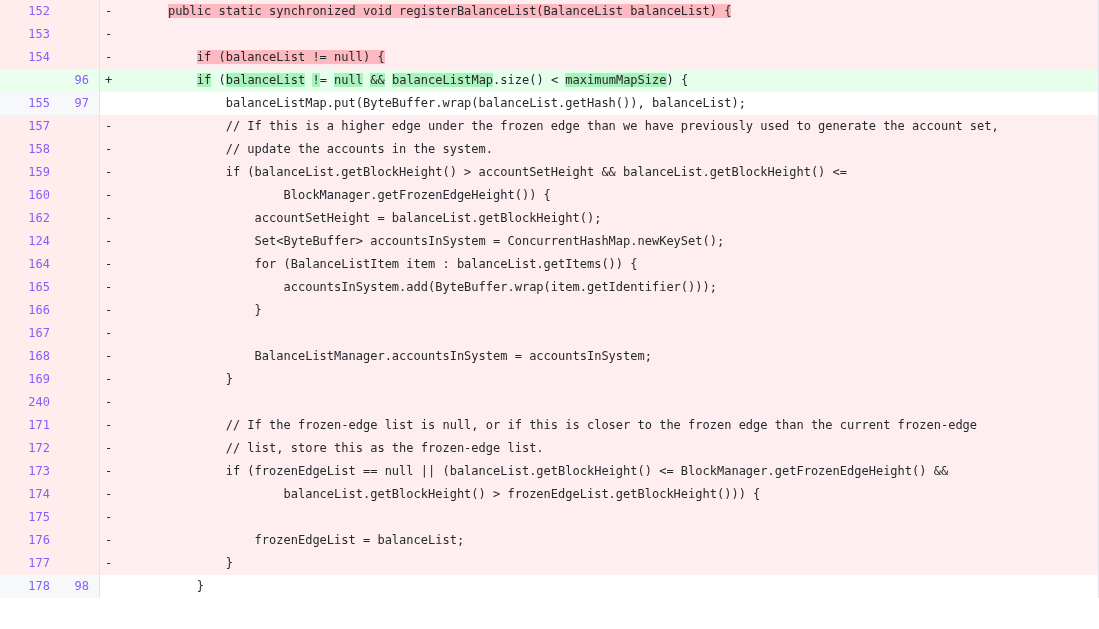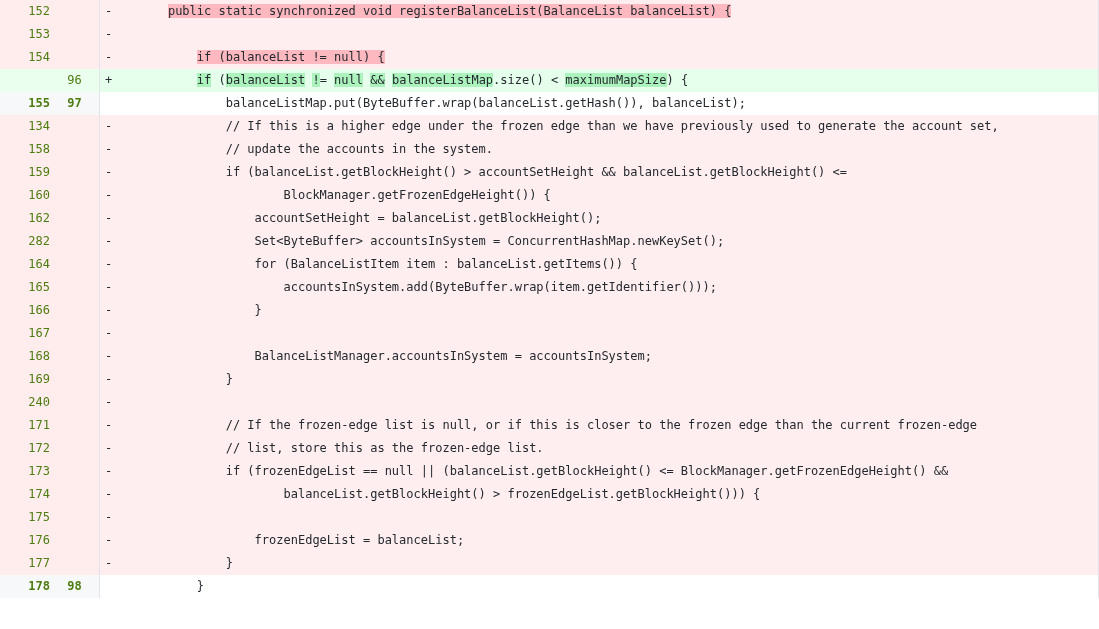--- a/index.html
+++ b/index.html
@@ -25,28 +25,28 @@
     line-height:23px;
     font-size:12px;
     font-family:"DejaVu Sans Mono","Liberation Mono",monospace;
   }
   
   .ln{
     width:40px;
     min-width:40px;
     text-align:right;
     padding-right:10px;
-    color:#4d7c0f;
+    color:#8b5cf6;
     background:#f6f8fa;
     font-size:12px;
     user-select:none;
     white-space:nowrap;
   }
   .ln-old{width:50px;min-width:50px;}
-  .ln-new{width:29px;min-width:29px;border-right:1px solid #e1e4e8;text-align:center;}
+  .ln-new{width:29px;min-width:29px;border-right:1px solid #e1e4e8;}
   
   .code{
     position:relative;
     padding-left:5px;
     white-space:pre;
     overflow:hidden;
     border-right:1px solid #e1e4e8;
   }
   .marker{
     display:inline-block;
@@ -54,21 +54,21 @@
     color:#24292e;
     user-select:none;
   }
   .code-text{display:inline;}
   
   .r-del .code{background:#ffeef0;}
   .r-add .code{background:#e6ffed;margin-top:41px;}
   .r-ctx .code{background:#ffffff;}
   .r-del .ln,.r-del .ln-old,.r-del .ln-new{background:#ffecec;}
   .r-add .ln,.r-add .ln-old,.r-add .ln-new{background:#eaffee;}
-  .r-ctx .ln{background:#f6f8fa;font-weight:bold;}
+  .r-ctx .ln{background:#f6f8fa;}
   .r-del .marker{color:#24292e;}
   .r-add .marker{color:#24292e;}
   
   .r-del .hl{background:#fdb8c0;}
   .r-add .hl{background:#acf2bd;}
 </style>
 </head>
 <body>
 
 <table class="diff-table">
@@ -92,21 +92,21 @@
         <td class="ln ln-old"></td>
         <td class="ln ln-new">96</td>
         <td class="code"><span class="marker">+</span><span class="code-text"><span>        </span><span class="hl">if</span><span> (</span><span class="hl">balanceList</span><span> </span><span class="hl">!</span><span>= </span><span class="hl">null</span><span> </span><span class="hl">&amp;&amp;</span><span> </span><span class="hl">balanceListMap</span><span>.size() &lt; </span><span class="hl">maximumMapSize</span><span>) {</span></span></td>
       </tr>
       <tr class="diff-row r-ctx">
         <td class="ln ln-old">155</td>
         <td class="ln ln-new">97</td>
         <td class="code"><span class="marker"></span><span class="code-text"><span>            balanceListMap.put(ByteBuffer.wrap(balanceList.getHash()), balanceList);</span></span></td>
       </tr>
       <tr class="diff-row r-del">
-        <td class="ln ln-old">134</td>
+        <td class="ln ln-old">157</td>
         <td class="ln ln-new"></td>
         <td class="code"><span class="marker">-</span><span class="code-text"><span>            // If this is a higher edge under the frozen edge than we have previously used to generate the account set,</span></span></td>
       </tr>
       <tr class="diff-row r-del">
         <td class="ln ln-old">158</td>
         <td class="ln ln-new"></td>
         <td class="code"><span class="marker">-</span><span class="code-text"><span>            // update the accounts in the system.</span></span></td>
       </tr>
       <tr class="diff-row r-del">
         <td class="ln ln-old">159</td>
@@ -117,21 +117,21 @@
         <td class="ln ln-old">160</td>
         <td class="ln ln-new"></td>
         <td class="code"><span class="marker">-</span><span class="code-text"><span>                    BlockManager.getFrozenEdgeHeight()) {</span></span></td>
       </tr>
       <tr class="diff-row r-del">
         <td class="ln ln-old">162</td>
         <td class="ln ln-new"></td>
         <td class="code"><span class="marker">-</span><span class="code-text"><span>                accountSetHeight = balanceList.getBlockHeight();</span></span></td>
       </tr>
       <tr class="diff-row r-del">
-        <td class="ln ln-old">282</td>
+        <td class="ln ln-old">124</td>
         <td class="ln ln-new"></td>
         <td class="code"><span class="marker">-</span><span class="code-text"><span>                Set&lt;ByteBuffer&gt; accountsInSystem = ConcurrentHashMap.newKeySet();</span></span></td>
       </tr>
       <tr class="diff-row r-del">
         <td class="ln ln-old">164</td>
         <td class="ln ln-new"></td>
         <td class="code"><span class="marker">-</span><span class="code-text"><span>                for (BalanceListItem item : balanceList.getItems()) {</span></span></td>
       </tr>
       <tr class="diff-row r-del">
         <td class="ln ln-old">165</td>

